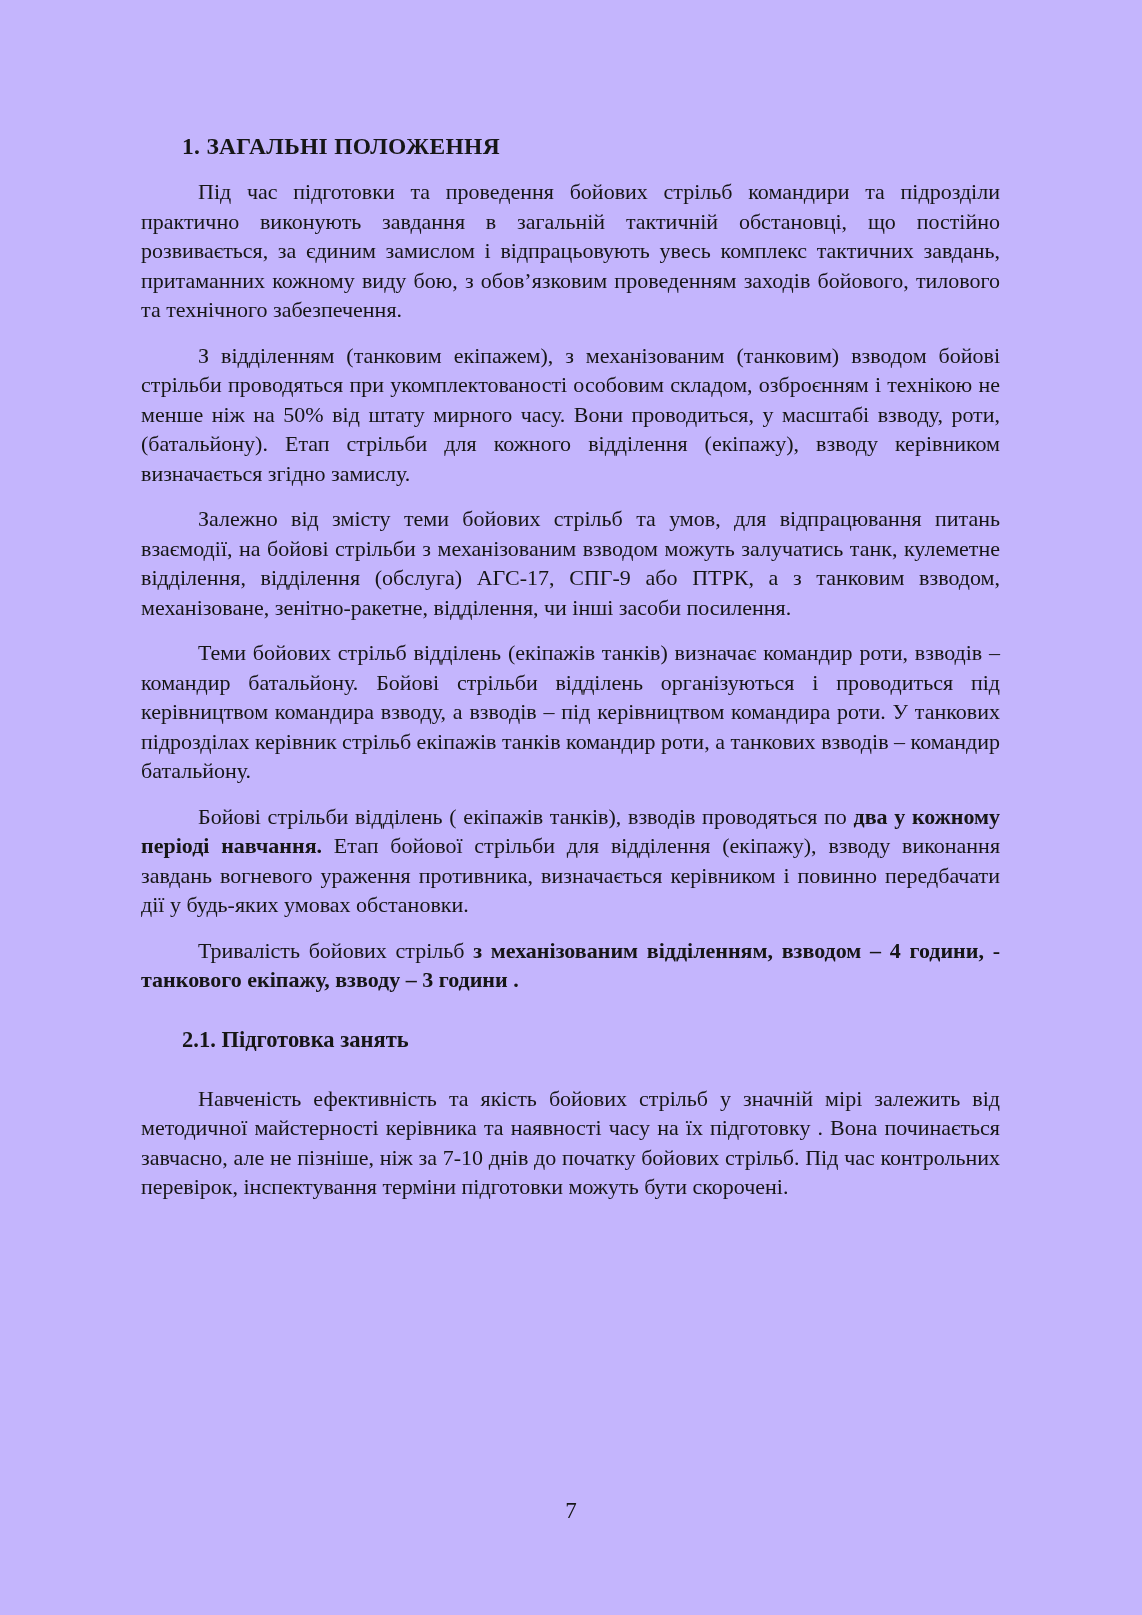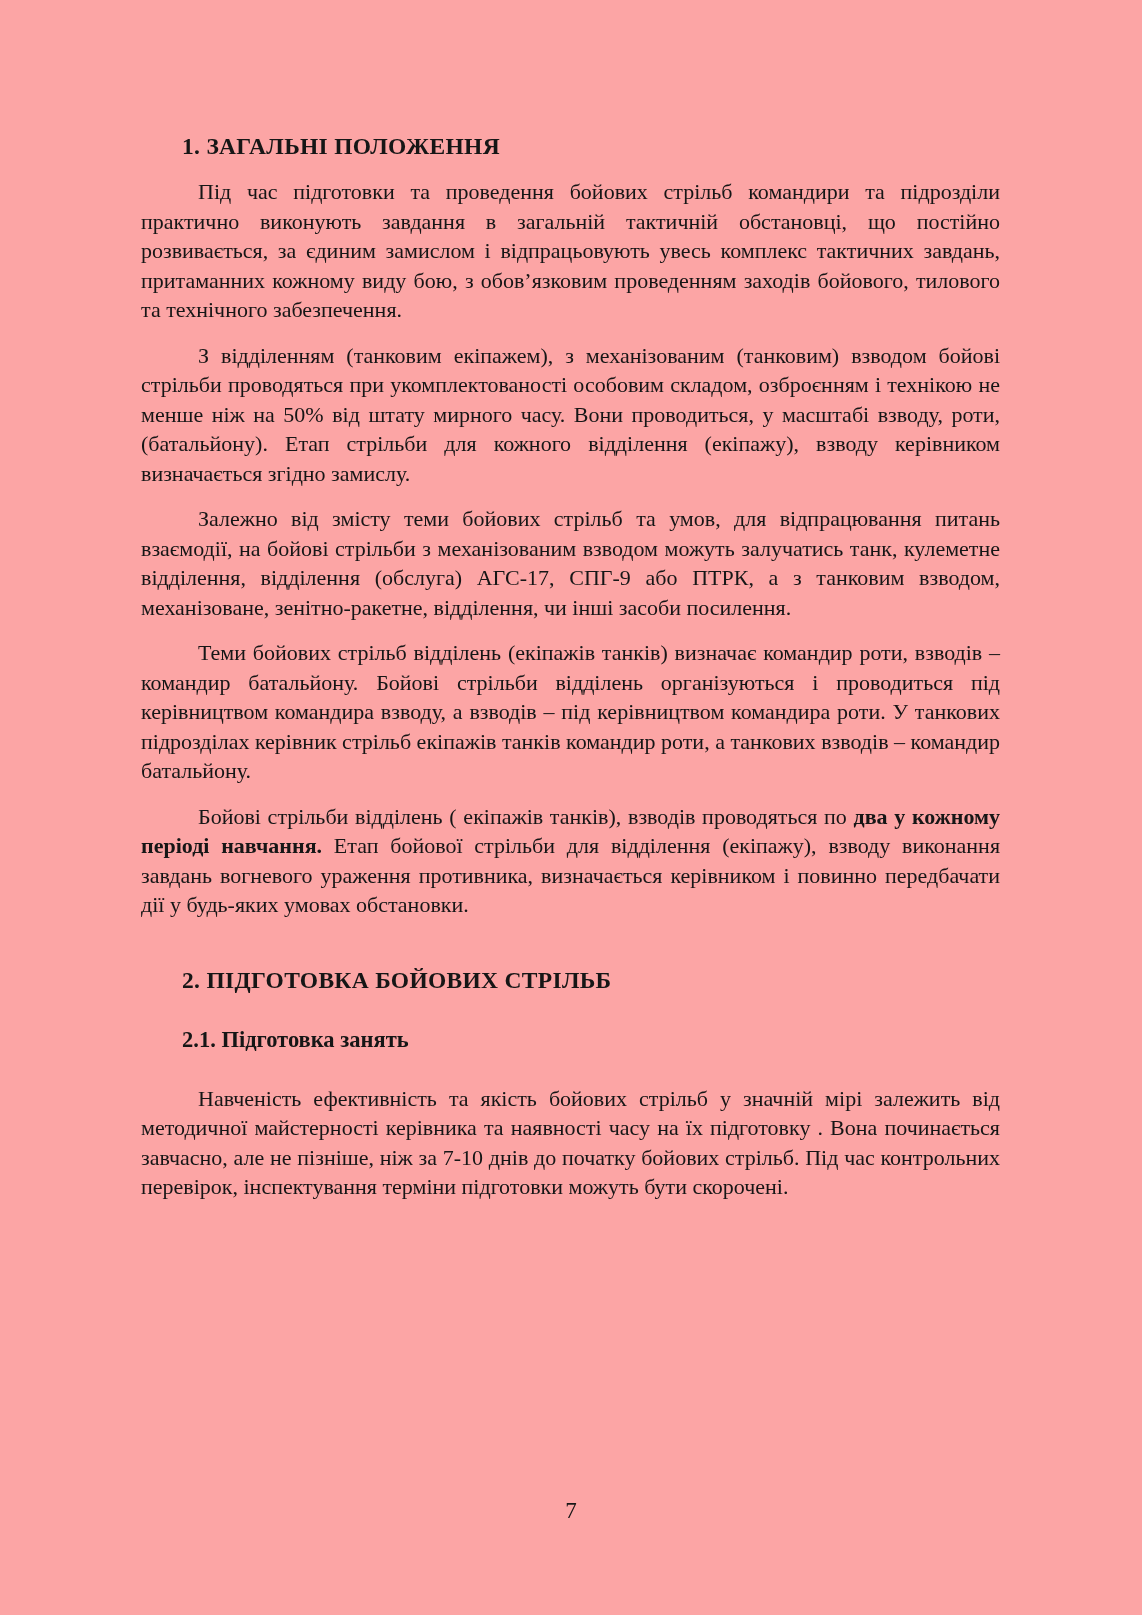--- a/index.html
+++ b/index.html
@@ -4,21 +4,21 @@
 <style>
   html, body {
     margin: 0;
     padding: 0;
     background: #ffffff;
   }
   .page {
     position: relative;
     width: 1142px;
     height: 1615px;
-    background: #fca5a5;
+    background: #c4b5fd;
     font-family: "Liberation Serif", serif;
     color: #161616;
     overflow: hidden;
   }
   .content {
     position: absolute;
     left: 125px;
     top: 131px;
     width: 891px;
   }
@@ -64,18 +64,18 @@
 <body>
 
 <div class="page">
   <div class="content">
       <div class="heading1"><span>1. ЗАГАЛЬНІ ПОЛОЖЕННЯ</span></div>
       <p class="paragraph"><span>Під час підготовки та проведення бойових стрільб командири та підрозділи практично виконують завдання в загальній тактичній обстановці, що постійно розвивається, за єдиним замислом і відпрацьовують увесь комплекс тактичних завдань, притаманних кожному виду бою, з обов’язковим проведенням заходів бойового, тилового та технічного забезпечення.</span></p>
       <p class="paragraph"><span>З відділенням (танковим екіпажем), з механізованим (танковим) взводом бойові стрільби проводяться при укомплектованості особовим складом, озброєнням і технікою не менше ніж на 50% від штату мирного часу. Вони проводиться, у масштабі взводу, роти, (батальйону). Етап стрільби для кожного відділення (екіпажу), взводу керівником визначається згідно замислу.</span></p>
       <p class="paragraph"><span>Залежно від змісту теми бойових стрільб та умов, для відпрацювання питань взаємодії, на бойові стрільби з механізованим взводом можуть залучатись танк, кулеметне відділення, відділення (обслуга) АГС-17, СПГ-9 або ПТРК, а з танковим взводом, механізоване, зенітно-ракетне, відділення, чи інші засоби посилення.</span></p>
       <p class="paragraph"><span>Теми бойових стрільб відділень (екіпажів танків) визначає командир роти, взводів – командир батальйону. Бойові стрільби відділень організуються і проводиться під керівництвом командира взводу, а взводів – під керівництвом командира роти. У танкових підрозділах керівник стрільб екіпажів танків командир роти, а танкових взводів – командир батальйону.</span></p>
       <p class="paragraph"><span>Бойові стрільби відділень ( екіпажів танків), взводів проводяться по </span><b>два у кожному періоді навчання.</b><span> Етап бойової стрільби для відділення (екіпажу), взводу виконання завдань вогневого ураження противника, визначається керівником і повинно передбачати дії у будь-яких умовах обстановки.</span></p>
-      <div class="heading1"><span>2. ПІДГОТОВКА БОЙОВИХ СТРІЛЬБ</span></div>
+      <p class="paragraph"><span>Тривалість бойових стрільб </span><b>з механізованим відділенням, взводом – 4 години, - танкового екіпажу, взводу – 3 години .</b></p>
       <div class="heading2"><span>2.1. Підготовка занять</span></div>
       <p class="paragraph"><span>Навченість ефективність та якість бойових стрільб у значній мірі залежить від методичної майстерності керівника та наявності часу на їх підготовку . Вона починається завчасно, але не пізніше, ніж за 7-10 днів до початку бойових стрільб. Під час контрольних перевірок, інспектування терміни підготовки можуть бути скорочені.</span></p>
     </div>
   <div class="page-number">7</div>
 </div>
 
 </body></html>

